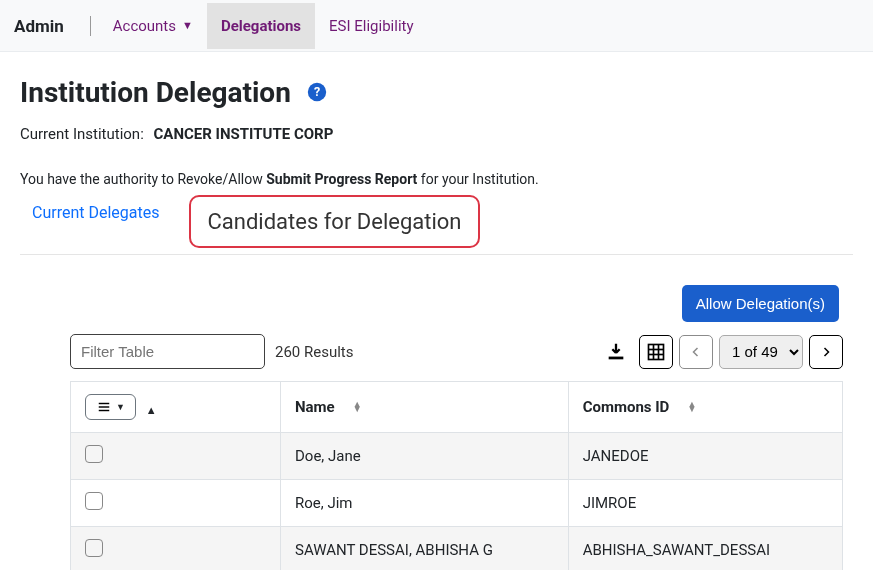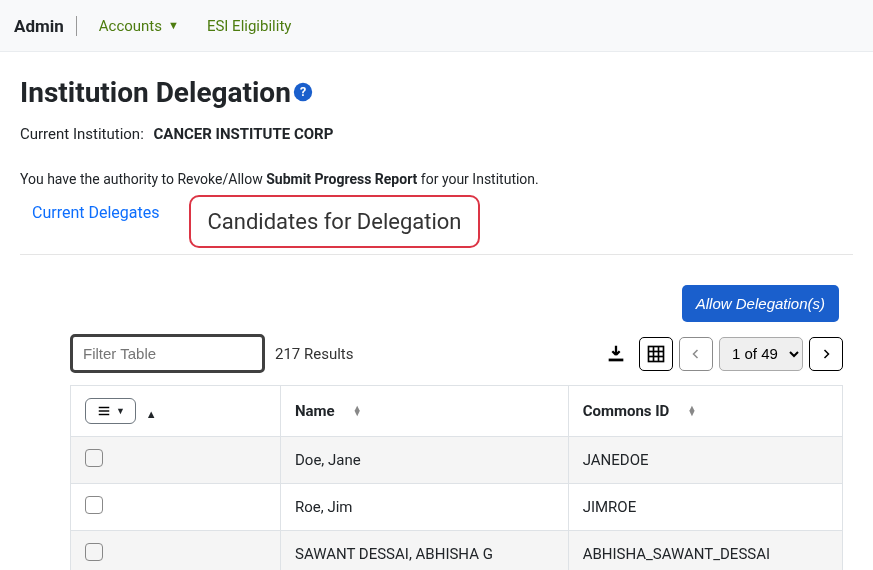--- a/index.html
+++ b/index.html
@@ -17,46 +17,46 @@
       background: #f8f9fa;
       border-bottom: 1px solid #e9ecef;
       display: flex;
       align-items: center;
       padding: 0 10px;
       height: 52px;
     }
     .topnav-brand {
       font-weight: 700;
       font-size: 17px;
-      padding: 0 12px 0 4px;
+      padding: 0 26px 0 4px;
       border-right: 1px solid #999;
       margin-right: 8px;
     }
     .topnav-item {
       padding: 14px 14px;
-      color: #4d7c0f;
+      color: #701a75;
       cursor: pointer;
       display: flex;
       align-items: center;
       gap: 6px;
     }
     .topnav-item.active {
       background: #e2e2e2;
       font-weight: 700;
     }
     .content {
       padding: 24px 20px;
     }
     .page-title {
       font-size: 28px;
       font-weight: 700;
       margin-bottom: 16px;
       display: flex;
       align-items: center;
-      gap: 2px;
+      gap: 16px;
       text-align: right;
     }
     .help-icon svg {
       width: 20px;
       height: 20px;
     }
     .current-inst {
       margin-bottom: 28px;
       font-size: 15px;
     }
@@ -100,38 +100,37 @@
       padding-right: 14px;
     }
     .btn-primary {
       background: #1a5fcc;
       color: #fff;
       border: none;
       padding: 10px 14px;
       border-radius: 5px;
       font-size: 15px;
       cursor: pointer;
-      font-style: italic;
     }
     .table-section {
       padding: 0 10px 0 50px;
     }
     .table-toolbar {
       display: flex;
       align-items: center;
       justify-content: space-between;
       margin-bottom: 12px;
     }
     .toolbar-left {
       display: flex;
       align-items: center;
       gap: 10px;
     }
     .filter-input {
-      border: 3px solid #404040;
+      border: 1px solid #404040;
       border-radius: 5px;
       padding: 8px 10px;
       width: 195px;
       font-size: 15px;
     }
     .results-count {
       color: #333;
       font-size: 15px;
     }
     .toolbar-right {
@@ -221,20 +220,23 @@
     }
   </style>
 </head>
 <body>
 
 <div class="topnav">
   <div class="topnav-brand">Admin</div>
   <div class="topnav-item">
     <span>Accounts</span>
     <span style="font-size:11px;">▼</span>
+  </div>
+  <div class="topnav-item active">
+    <span>Delegations</span>
   </div>
   <div class="topnav-item">
     <span>ESI Eligibility</span>
   </div>
 </div>
 
 <div class="content">
 
   <h1 class="page-title">
     <span>Institution Delegation</span>
@@ -261,21 +263,21 @@
   </div>
 
   <div class="action-row">
     <button class="btn-primary">Allow Delegation(s)</button>
   </div>
 
   <div class="table-section">
     <div class="table-toolbar">
       <div class="toolbar-left">
         <input class="filter-input" type="text" placeholder="Filter Table" style="">
-        <span class="results-count">217 Results</span>
+        <span class="results-count">260 Results</span>
       </div>
       <div class="toolbar-right">
         <span class="icon-btn noborder">
           <svg width="22" height="22" viewBox="0 0 24 24" fill="#000">
               <path d="M12 3v10m0 0l-4-4m4 4l4-4" stroke="#000" stroke-width="2.5" fill="none"></path>
               <rect x="4" y="17" width="16" height="3"></rect>
             </svg>
         </span>
         <span class="icon-btn">
           <svg width="20" height="20" viewBox="0 0 24 24" fill="none" stroke="#000" stroke-width="2">

